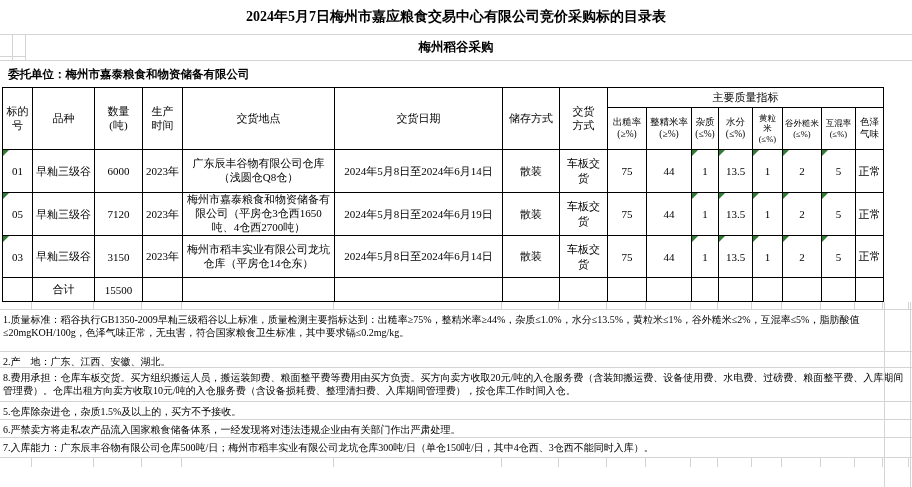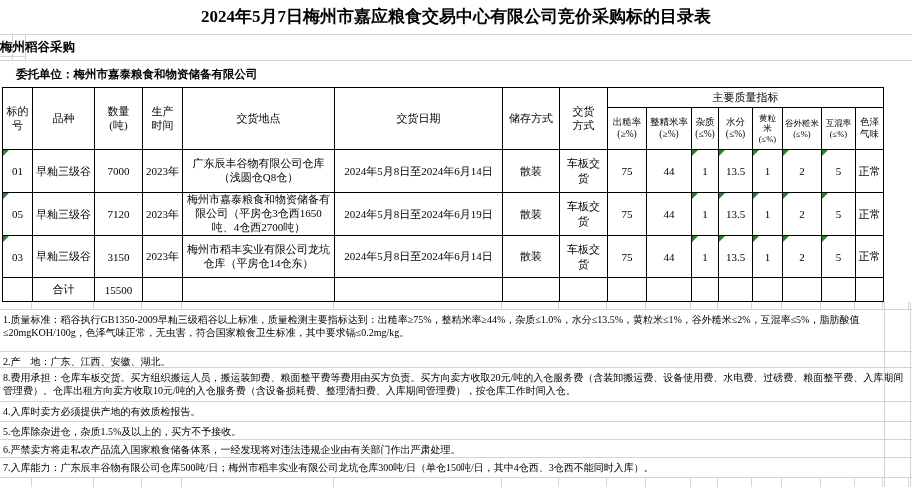--- a/index.html
+++ b/index.html
@@ -1,23 +1,23 @@
 <!DOCTYPE html>
 <html style="--grid: #d4d4d4; --tri: #2e7d32;"><head>
 <meta charset="utf-8">
 <style>
   html,body{margin:0;padding:0;background:#fff;}
   .sheet{position:relative;width:912px;height:487px;background:#fff;overflow:hidden;
          font-family:"Liberation Serif","DejaVu Serif",serif;color:#000;}
   .title{position:absolute;top:0;left:0;width:912px;height:34px;line-height:34px;
-         text-align:center;font-weight:bold;font-size:17px;border-bottom:1px solid var(--grid);}
+         text-align:center;font-weight:bold;font-size:14px;border-bottom:1px solid var(--grid);}
   .subtitle{position:absolute;top:35px;left:0;width:912px;height:25px;line-height:25px;
-         font-weight:bold;font-size:12.5px;border-bottom:1px solid var(--grid);}
+         text-align:center;font-weight:bold;font-size:12.5px;border-bottom:1px solid var(--grid);}
   .client{position:absolute;top:61px;left:0;width:912px;height:26px;line-height:27px;
-         font-weight:bold;font-size:11.5px;padding-left:16px;box-sizing:border-box;}
+         font-weight:bold;font-size:11.5px;padding-left:8px;box-sizing:border-box;}
   table.cat{position:absolute;top:87px;left:2px;border-collapse:collapse;table-layout:fixed;
          width:882px;font-size:11px;}
   table.cat th,table.cat td{border:1px solid #000;padding:0 2px;text-align:center;
          vertical-align:middle;overflow:hidden;position:relative;font-weight:normal;}
   table.cat th{white-space:pre-line;line-height:1.25;}
   .qsub{font-size:9.5px;}
   .qtiny{font-size:8.5px;}
   td.place{text-align:left;padding:0 3px;line-height:1.25;}
   td.bold,th.bold{font-weight:bold;}
   .tri::before{content:"";position:absolute;top:0;left:0;width:0;height:0;
@@ -94,21 +94,21 @@
 (≤%)</th>
       <th class="qtiny">互混率
 (≤%)</th>
       <th class="qsub">色泽
 气味</th>
     </tr>
 
     <tr style="height:43px">
       <td class="tri">01</td>
       <td>早籼三级谷</td>
-      <td>7000</td>
+      <td>6000</td>
       <td>2023年</td>
       <td class="place">广东辰丰谷物有限公司仓库（浅圆仓Q8仓）</td>
       <td>2024年5月8日至2024年6月14日</td>
       <td>散装</td>
       <td>车板交货</td>
       <td>75</td>
       <td>44</td>
       <td class="tri">1</td>
       <td class="tri">13.5</td>
       <td class="tri">1</td>
@@ -192,21 +192,20 @@
         <span style="width: 34px;"></span>
         <span style="width: 30px;"></span>
         <span style="width: 39px;"></span>
         <span style="width: 34px;"></span>
         <span style="width: 28px;"></span>
         <span style="width: 26px;"></span>
       </div>
     <div class="note" style="height:42px">1.质量标准：稻谷执行GB1350-2009早籼三级稻谷以上标准，质量检测主要指标达到：出糙率≥75%，整精米率≥44%，杂质≤1.0%，水分≤13.5%，黄粒米≤1%，谷外糙米≤2%，互混率≤5%，脂肪酸值≤20mgKOH/100g，色泽气味正常，无虫害，符合国家粮食卫生标准，其中要求镉≤0.2mg/kg。</div>
     <div class="note" style="height:16px">2.产　地：广东、江西、安徽、湖北。</div>
     <div class="note" style="height:34px">8.费用承担：仓库车板交货。买方组织搬运人员，搬运装卸费、粮面整平费等费用由买方负责。买方向卖方收取20元/吨的入仓服务费（含装卸搬运费、设备使用费、水电费、过磅费、粮面整平费、入库期间管理费）。仓库出租方向卖方收取10元/吨的入仓服务费（含设备损耗费、整理清扫费、入库期间管理费），按仓库工作时间入仓。</div>
-    <div class="note" style="height:20px">4.入库时卖方必须提供产地的有效质检报告。</div>
     <div class="note" style="height:18px">5.仓库除杂进仓，杂质1.5%及以上的，买方不予接收。</div>
     <div class="note" style="height:18px">6.严禁卖方将走私农产品流入国家粮食储备体系，一经发现将对违法违规企业由有关部门作出严肃处理。</div>
     <div class="note" style="height:20px">7.入库能力：广东辰丰谷物有限公司仓库500吨/日；梅州市稻丰实业有限公司龙坑仓库300吨/日（单仓150吨/日，其中4仓西、3仓西不能同时入库）。</div>
     <div class="band" id="band-bottom" style="height:9px;border-bottom:none">
         <span style="width: 32px;"></span>
         <span style="width: 62px;"></span>
         <span style="width: 48px;"></span>
         <span style="width: 40px;"></span>
         <span style="width: 152px;"></span>
         <span style="width: 168px;"></span>

